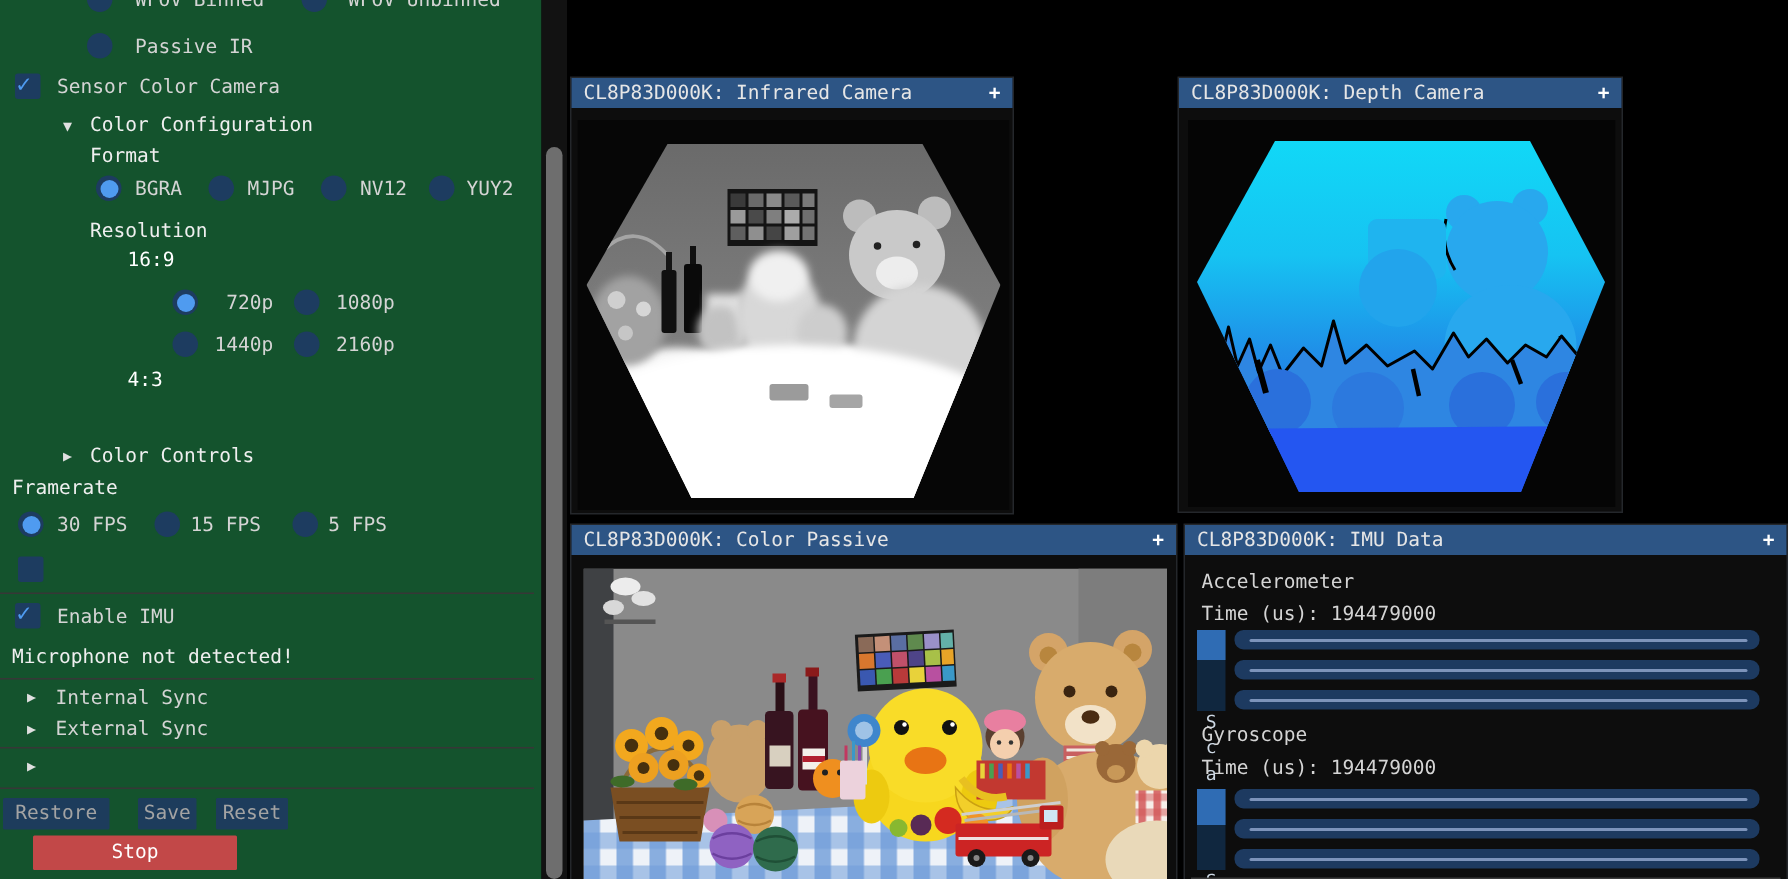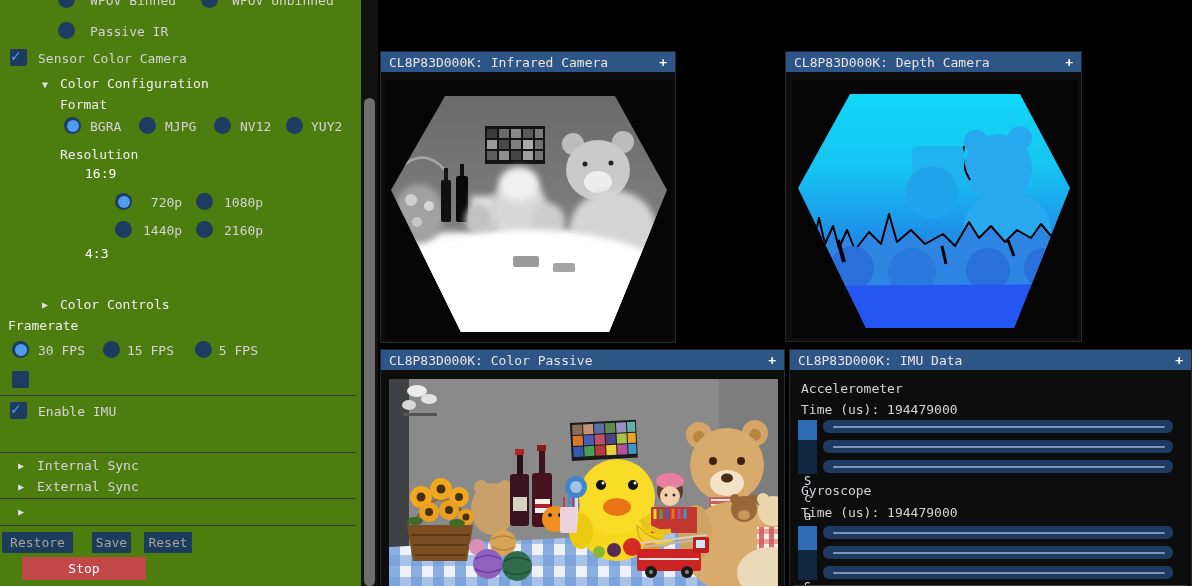--- a/index.html
+++ b/index.html
@@ -1,19 +1,19 @@
 <!DOCTYPE html>
 <html><head>
 <meta charset="utf-8">
 <style>
   * { margin:0; padding:0; box-sizing:border-box; }
   html,body { width:1192px; height:586px; background:#000; overflow:hidden; }
   body { position:relative; font-family:"DejaVu Sans Mono",monospace; font-size:13px; color:#d4d4d4; }
   
-  .sidebar { position:absolute; left:0; top:0; width:361px; height:586px; background:#4d7c0f; overflow:hidden; }
+  .sidebar { position:absolute; left:0; top:0; width:361px; height:586px; background:#14532d; overflow:hidden; }
   .lbl { position:absolute; line-height:17px; white-space:pre; }
   .hdr { color:#efefef; }
   .white { color:#fff; }
   .radio { position:absolute; width:17px; height:17px; border-radius:50%; background:#1d3c60; }
   .radio.sel::after { content:""; position:absolute; inset:2.5px; border-radius:50%; background:#4f9bf0; }
   .cb { position:absolute; width:17px; height:17px; border-radius:2px; background:#1d3c60; }
   .cb .chk { position:absolute; left:1px; top:-3px; color:#4f9bf0; font-size:16px; font-weight:bold; line-height:20px; }
   .arrow { position:absolute; font-size:10px; color:#e0e0e0; line-height:17px; }
   .sep { position:absolute; left:0; width:356px; height:1px; background:#373737; }
   .btn { position:absolute; background:#1d3c5c; color:#a3a3a3; text-align:center; line-height:21px; height:21px; border-radius:1px; }
@@ -94,38 +94,39 @@
 
   <span class="cb" style="left:12px;top:371px"></span>
 
   <div class="sep" style="top:395px"></div>
 
   <span class="cb" style="left:10px;top:402px">
       <span class="chk">✓</span>
     </span>
   <span class="lbl" style="left:38px;top:403px">Enable IMU</span>
 
+  <span class="lbl hdr" style="left:8px;top:430px">Microphone not detected!</span>
 
   <div class="sep" style="top:452px"></div>
 
   <span class="arrow" style="left:18px;top:457px">▶</span>
   <span class="lbl" style="left:37px;top:457px">Internal Sync</span>
   <span class="arrow" style="left:18px;top:478px">▶</span>
   <span class="lbl" style="left:37px;top:478px">External Sync</span>
 
   <div class="sep" style="top:498px"></div>
 
   <span class="arrow" style="left:18px;top:503px">▶</span>
 
   <div class="sep" style="top:525px"></div>
 
   <div class="btn" style="left:2px;top:532px;width:71px">Restore</div>
   <div class="btn" style="left:92px;top:532px;width:39px">Save</div>
   <div class="btn" style="left:144px;top:532px;width:48px">Reset</div>
-  <div class="stopbtn" style="left:22px;top:557px;width:124px">Stop</div>
+  <div class="stopbtn" style="left:22px;top:557px;width:136px">Stop</div>
 </aside>
 
 <div class="sbtrack">
   <div class="sbthumb"></div>
 </div>
 
 <section class="win" style="left:380px;top:3px;width:296px;height:292px">
   <div class="tb">
     <span>CL8P83D000K: Infrared Camera</span>
     <span class="add">+</span>

